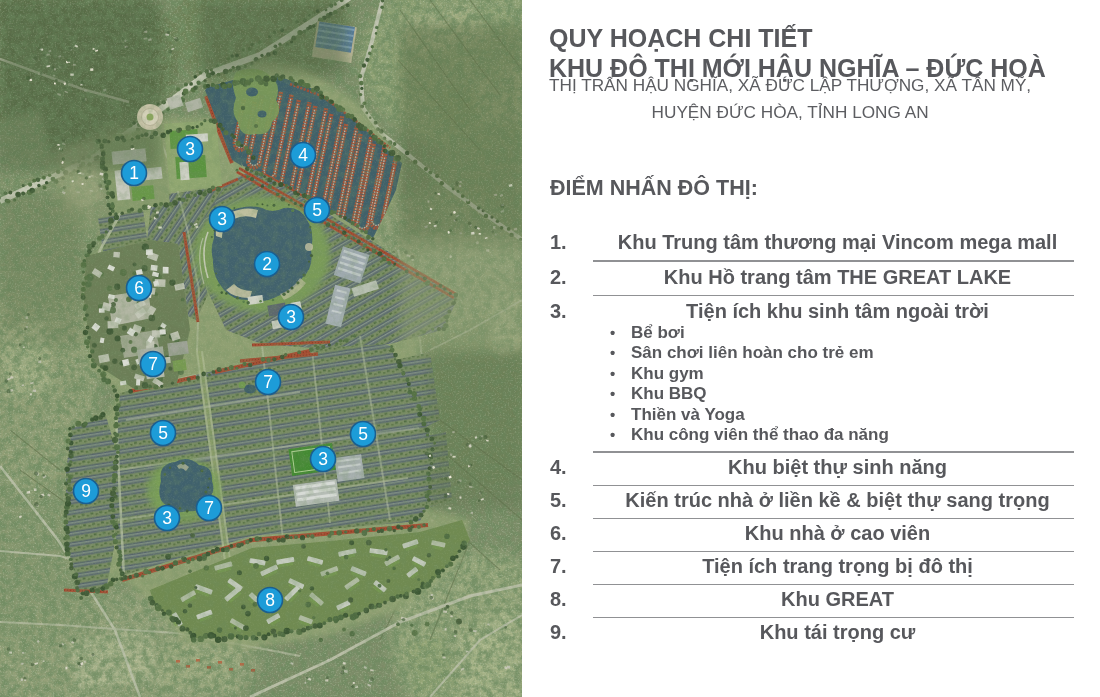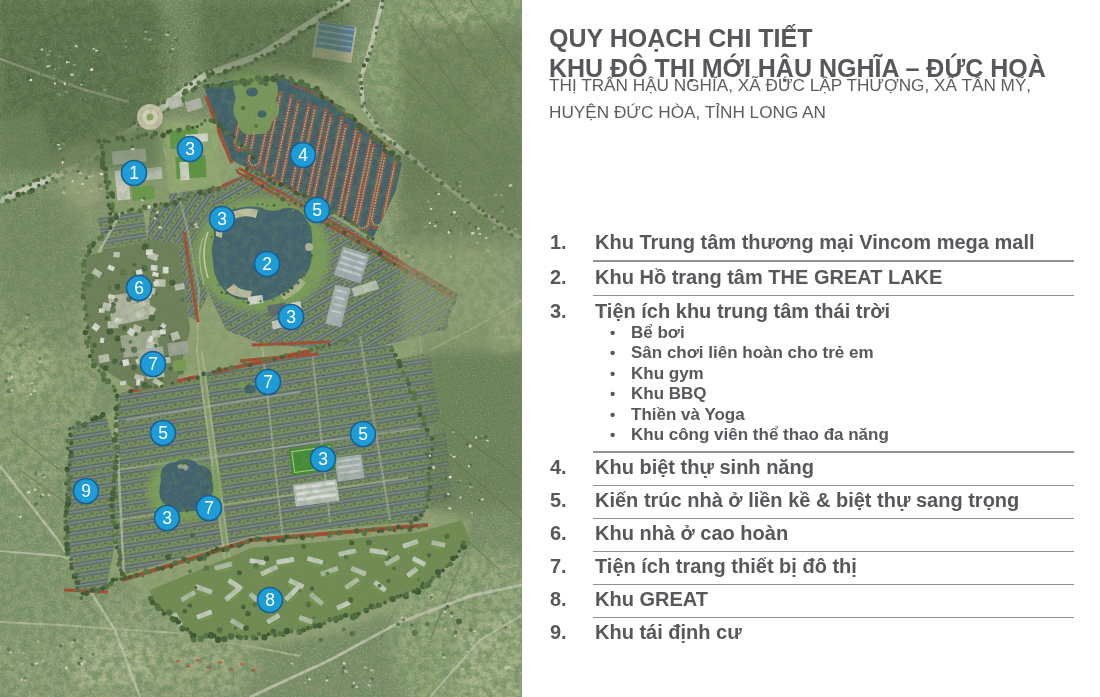--- a/index.html
+++ b/index.html
@@ -1,24 +1,24 @@
 <!DOCTYPE html>
 <html><head><meta charset="utf-8">
 <style>
   html,body { margin:0; padding:0; }
   body { width:1100px; height:697px; background:#ffffff; font-family:"Liberation Sans", sans-serif; overflow:hidden; }
   .stage { position:relative; width:1100px; height:697px; }
   .map { position:absolute; left:0; top:0; width:522px; height:697px; }
   .panel { position:absolute; left:522px; top:0; width:536px; height:697px; background:#fff; color:#57585c; }
   .title { position:absolute; left:27px; top:22.5px; font-size:25px; font-weight:bold; line-height:30px; white-space:nowrap; }
-  .subtitle { position:absolute; left:27px; top:72px; font-size:17.2px; line-height:26.5px; color:#5c5d61; white-space:nowrap; }
+  .subtitle { position:absolute; left:27px; top:72px; font-size:17.2px; line-height:26.5px; color:#5c5d61; white-space:nowrap;text-align:center; }
   .h2 { position:absolute; left:28px; top:175.7px; font-size:21.5px; font-weight:bold; }
   .item { position:absolute; left:28px; width:530px; font-size:20px; font-weight:bold; line-height:24px; white-space:nowrap; }
   .item .num { position:absolute; left:0; }
-  .item .txt { display:block; margin-left:45px; }
+  .item .txt { display:block; margin-left:45px;text-align:center; }
   .uline { position:absolute; left:71px; width:481px; height:1.5px; background:#909194; }
   .subwrap { position:absolute; left:109px; top:322.5px; font-size:17px; font-weight:bold; line-height:20.5px; white-space:nowrap; }
   .subline { position:relative; }
   .dot { position:absolute; left:-21px; font-size:15px; }
 </style></head>
 <body>
 <div class="stage">
 
 <div class="map"><svg width="522" height="697" viewBox="0 0 522 697">
 <defs>
@@ -1747,71 +1747,72 @@
           </g>
         </g>
       </svg></div>
 
 <div class="panel">
 
   <div class="title">QUY HOẠCH CHI TIẾT<br>KHU ĐÔ THỊ MỚI HẬU NGHĨA – ĐỨC HOÀ</div>
 
   <div class="subtitle">THỊ TRẤN HẬU NGHĨA, XÃ ĐỨC LẬP THƯỢNG, XÃ TÂN MỸ,<br>HUYỆN ĐỨC HÒA, TỈNH LONG AN</div>
 
+  <div class="h2">ĐIỂM NHẤN ĐÔ THỊ:</div>
 
 <div class="item" style="top:230.2px">
         <span class="num">1.</span>
         <span class="txt">Khu Trung tâm thương mại Vincom mega mall</span>
       </div>
 <div class="uline" style="top:260.0px"></div>
 
 <div class="item" style="top:264.7px">
         <span class="num">2.</span>
         <span class="txt">Khu Hồ trang tâm THE GREAT LAKE</span>
       </div>
 <div class="uline" style="top:294.5px"></div>
 
 <div class="item" style="top:298.7px">
         <span class="num">3.</span>
-        <span class="txt">Tiện ích khu trung tâm thái trời</span>
+        <span class="txt">Tiện ích khu sinh tâm ngoài trời</span>
       </div>
 
 <div class="item" style="top:454.7px">
         <span class="num">4.</span>
         <span class="txt">Khu biệt thự sinh năng</span>
       </div>
 <div class="uline" style="top:484.5px"></div>
 
 <div class="item" style="top:487.7px">
         <span class="num">5.</span>
         <span class="txt">Kiến trúc nhà ở liền kề &amp; biệt thự sang trọng</span>
       </div>
 <div class="uline" style="top:517.5px"></div>
 
 <div class="item" style="top:520.7px">
         <span class="num">6.</span>
-        <span class="txt">Khu nhà ở cao hoàn</span>
+        <span class="txt">Khu nhà ở cao viên</span>
       </div>
 <div class="uline" style="top:550.5px"></div>
 
 <div class="item" style="top:553.7px">
         <span class="num">7.</span>
-        <span class="txt">Tiện ích trang thiết bị đô thị</span>
+        <span class="txt">Tiện ích trang trọng bị đô thị</span>
       </div>
 <div class="uline" style="top:583.5px"></div>
 
 <div class="item" style="top:586.7px">
         <span class="num">8.</span>
         <span class="txt">Khu GREAT</span>
       </div>
 <div class="uline" style="top:616.5px"></div>
 
 <div class="item" style="top:619.7px">
         <span class="num">9.</span>
-        <span class="txt">Khu tái định cư</span>
+        <span class="txt">Khu tái trọng cư</span>
       </div>
 
 <div class="subwrap">
         <div class="subline"><span class="dot">•</span>Bể bơi</div>
         <div class="subline"><span class="dot">•</span>Sân chơi liên hoàn cho trẻ em</div>
         <div class="subline"><span class="dot">•</span>Khu gym</div>
         <div class="subline"><span class="dot">•</span>Khu BBQ</div>
         <div class="subline"><span class="dot">•</span>Thiền và Yoga</div>
         <div class="subline"><span class="dot">•</span>Khu công viên thể thao đa năng</div>
       </div>

